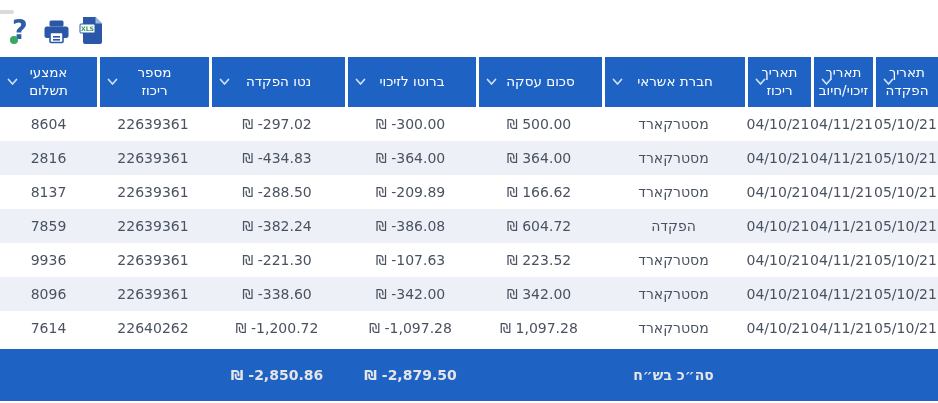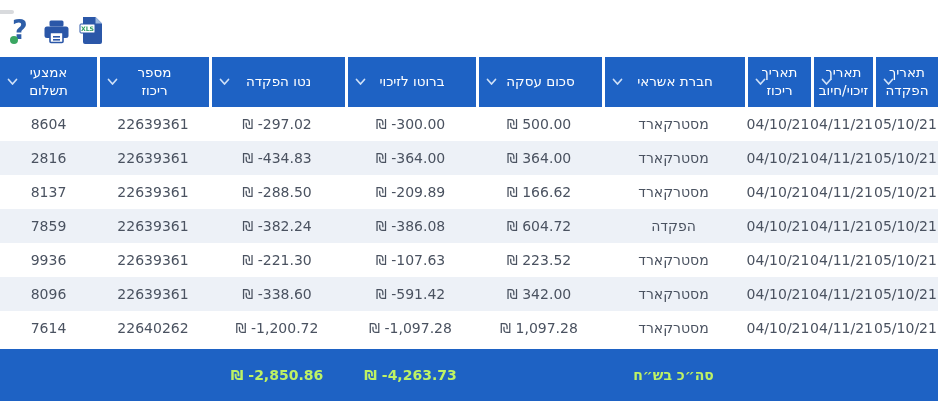--- a/index.html
+++ b/index.html
@@ -28,21 +28,21 @@
   thead th:not(:last-child) { border-left:3px solid #fff; }
   .hlbl div { line-height:1.3; white-space:nowrap; }
   .chev { position:absolute; left:7px; top:50%; transform:translateY(-50%); line-height:0; }
 
   tbody td { height:34px; text-align:center; vertical-align:middle;
     font-size:14px; color:#4a5260; background:#fff; }
   tbody tr:nth-child(even) td { background:#edf1f7; }
   tbody span[dir="ltr"], tfoot span[dir="ltr"] { direction:ltr; unicode-bidi:embed; }
 
   tfoot td { height:56px; background:#1e62c4; border-top:4px solid #fff;
-    color:#bef264; font-size:14px; font-weight:600; text-align:center; vertical-align:middle; }
+    color:#e5e5e5; font-size:14px; font-weight:600; text-align:center; vertical-align:middle; }
 </style>
 </head>
 <body>
 
 <div class="screen">
 
   <div class="edge-artifact"></div>
 
   <div class="toolbar">
     <div class="help-wrap">
@@ -162,21 +162,21 @@
           <td><span dir="ltr">₪ -221.30</span></td>
           <td><span dir="ltr">22639361</span></td>
           <td><span dir="ltr">9936</span></td>
         </tr>
         <tr>
           <td><span dir="ltr">05/10/21</span></td>
           <td><span dir="ltr">04/11/21</span></td>
           <td><span dir="ltr">04/10/21</span></td>
           <td><span>מסטרקארד</span></td>
           <td><span dir="ltr">₪ 342.00</span></td>
-          <td><span dir="ltr">₪ -591.42</span></td>
+          <td><span dir="ltr">₪ -342.00</span></td>
           <td><span dir="ltr">₪ -338.60</span></td>
           <td><span dir="ltr">22639361</span></td>
           <td><span dir="ltr">8096</span></td>
         </tr>
         <tr>
           <td><span dir="ltr">05/10/21</span></td>
           <td><span dir="ltr">04/11/21</span></td>
           <td><span dir="ltr">04/10/21</span></td>
           <td><span>מסטרקארד</span></td>
           <td><span dir="ltr">₪ 1,097.28</span></td>
@@ -186,21 +186,21 @@
           <td><span dir="ltr">7614</span></td>
         </tr>
       </tbody>
     <tfoot>
         <tr>
           <td></td>
           <td></td>
           <td></td>
           <td><span>סה״כ בש״ח</span></td>
           <td></td>
-          <td><span dir="ltr">₪ -4,263.73</span></td>
+          <td><span dir="ltr">₪ -2,879.50</span></td>
           <td><span dir="ltr">₪ -2,850.86</span></td>
           <td></td>
           <td></td>
         </tr>
       </tfoot>
   </table>
 
 </div>
 
 </body></html>

